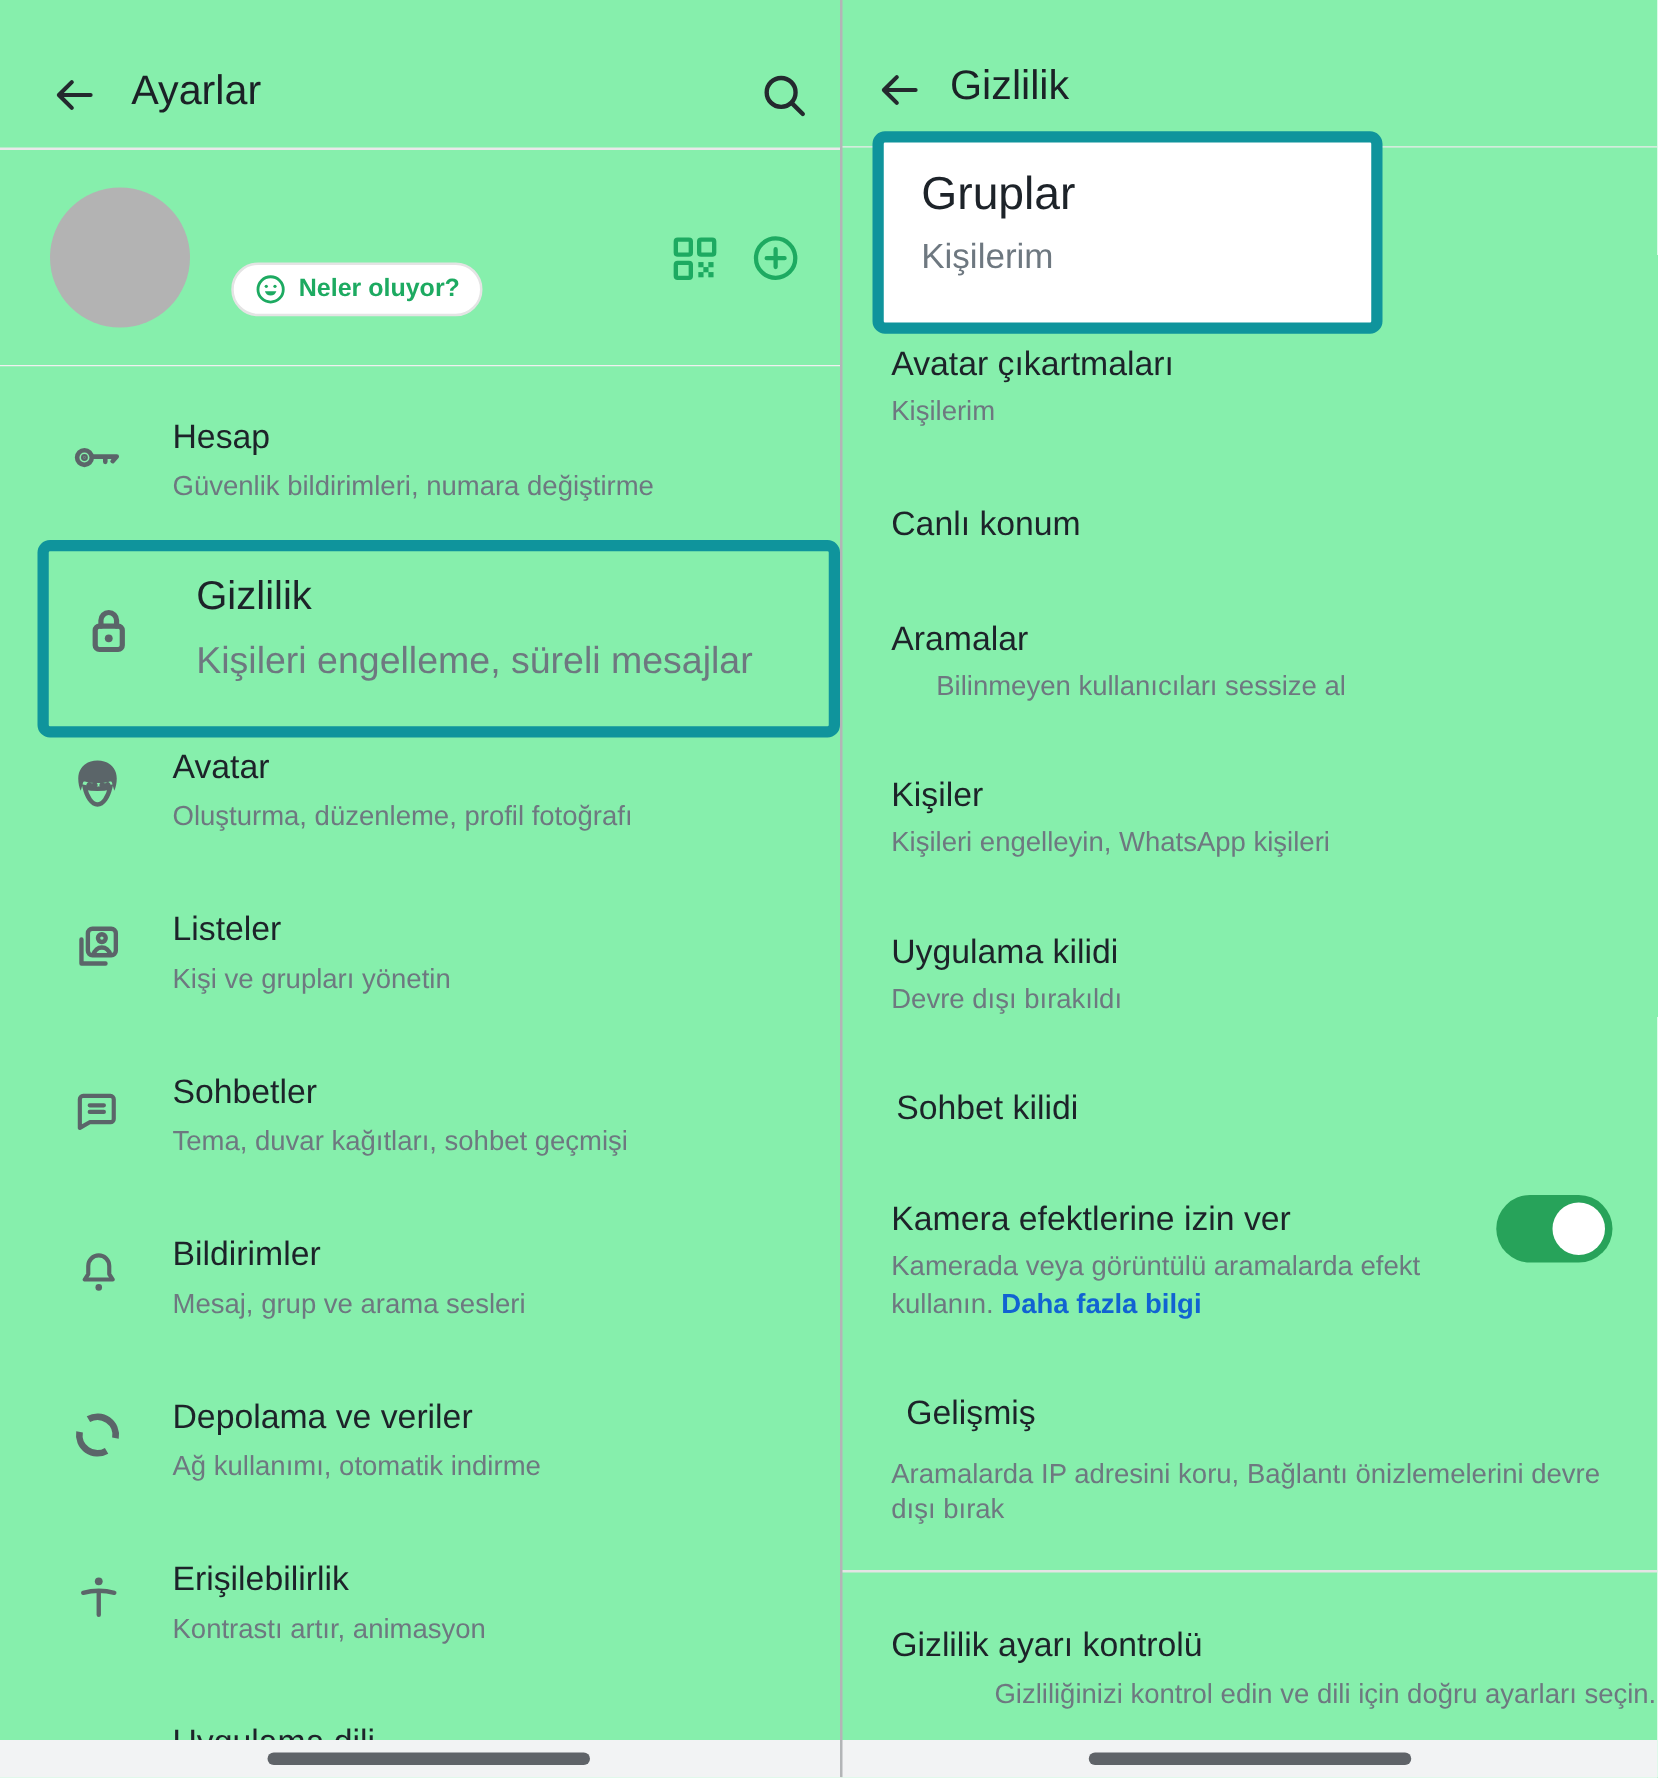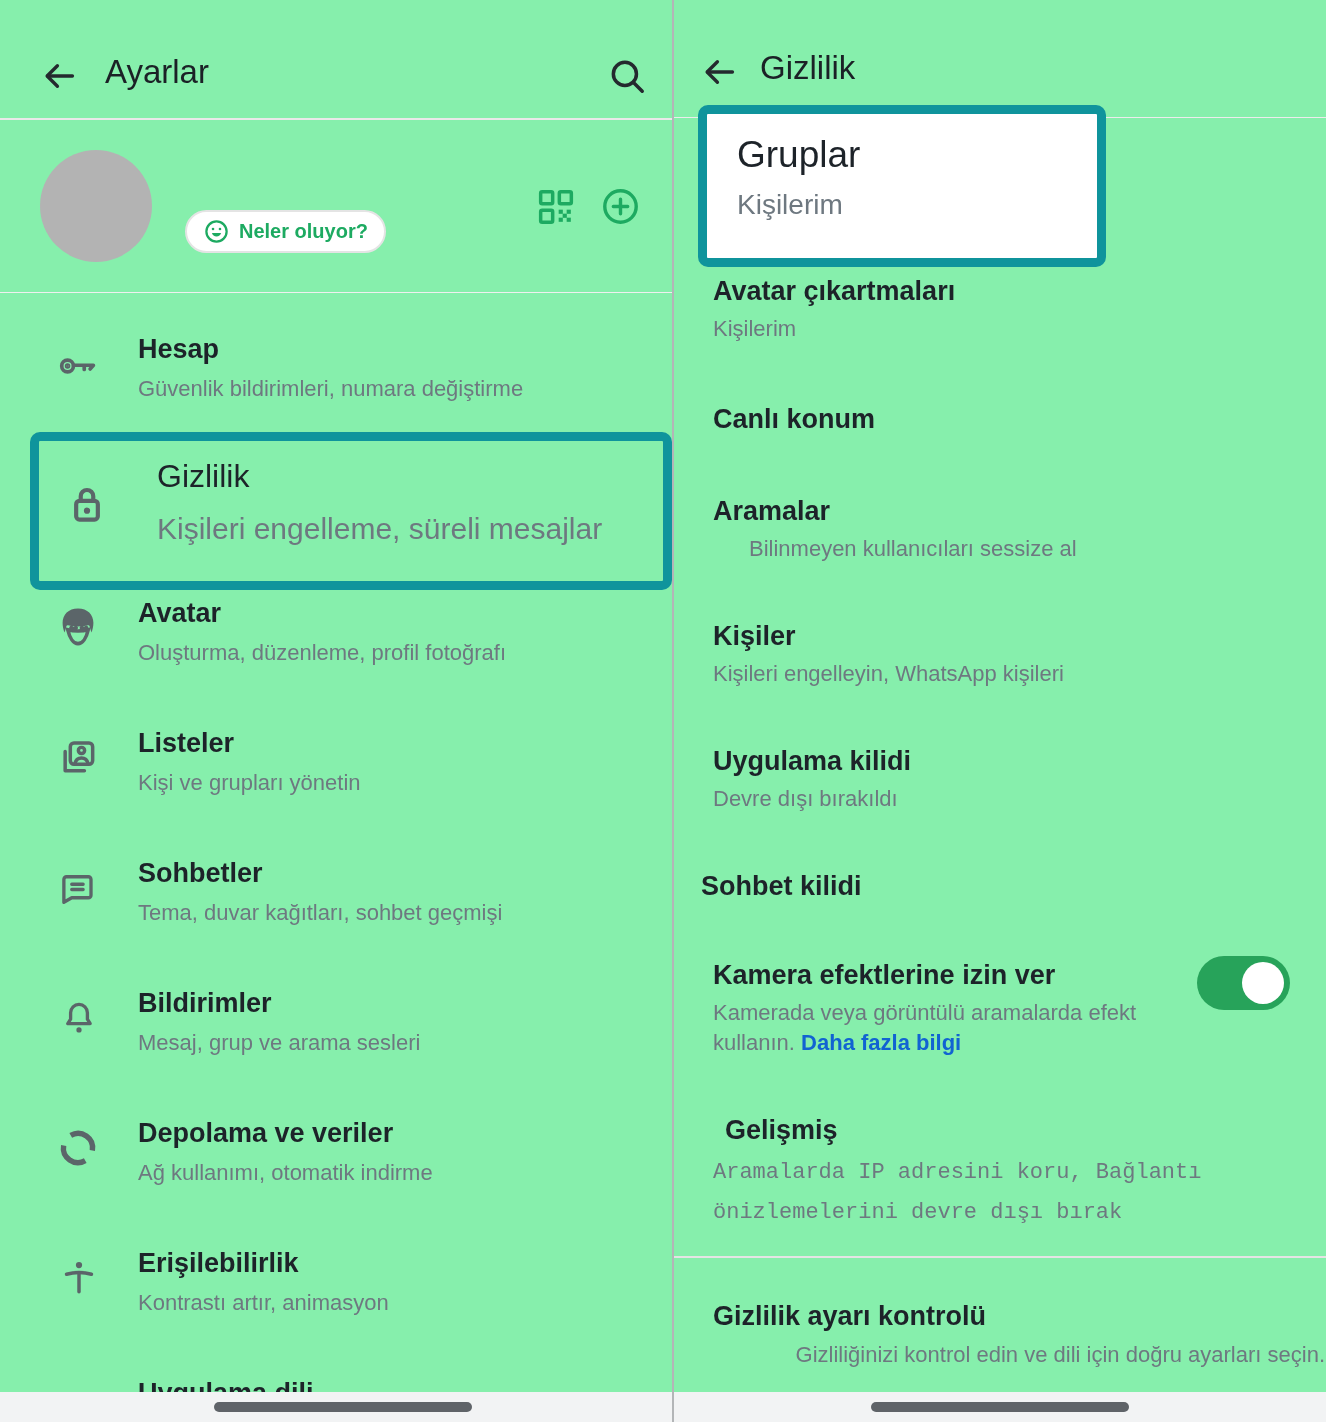--- a/index.html
+++ b/index.html
@@ -6,21 +6,21 @@
   .canvas{position:relative;width:1326px;height:1422px;background:#fff;overflow:hidden;
           font-family:"Liberation Sans","DejaVu Sans",sans-serif;color:#1d2329;}
   .abs{position:absolute;}
   .panel{position:absolute;top:0;height:1422px;background:#86efac;}
   .panel-divider{position:absolute;left:672px;top:0;width:2px;height:1422px;background:#b3b5b7;z-index:9;}
   .hline{position:absolute;left:0;width:100%;height:1px;background:#ececec;}
   .hdr-arrow{width:38px;height:38px;color:#24292e;}
   .hdr-title{font-size:33px;font-weight:500;color:#1b2126;white-space:nowrap;}
   .icn svg{width:100%;height:100%;display:block;}
   .row-icn{color:#5b6569;}
-  .t{font-size:27px;color:#1d2329;white-space:nowrap;font-weight:bold;}
+  .t{font-size:27px;color:#1d2329;white-space:nowrap;}
   .s{font-size:22px;color:#6e7880;white-space:nowrap;}
   .hl-box{border:9px solid #0f949c;border-radius:10px;box-sizing:border-box;background:transparent;pointer-events:none;z-index:4;}
   .avatar-circle{width:112px;height:112px;border-radius:50%;background:#b3b3b3;}
   .pill{display:inline-flex;align-items:center;gap:9px;height:43px;padding:0 16px;border:2px solid #e4e4e4;
         border-radius:24px;box-sizing:border-box;background:#fff;}
   .pill-txt{font-size:20px;font-weight:bold;color:#1daa61;white-space:nowrap;}
   .green{color:#1daa61;}
   .toggle{width:93px;height:54px;border-radius:27px;background:#27a35a;}
   .knob{position:absolute;top:6px;right:6px;width:42px;height:42px;border-radius:50%;background:#fff;}
   .wrap-s{font-size:22px;color:#6e7880;line-height:30px;white-space:normal;}
@@ -221,37 +221,37 @@
       <div class="abs t" style="left:40px;top:6px;">Kişiler</div>
       <div class="abs s" style="left:40px;top:46px;">Kişileri engelleyin, WhatsApp kişileri</div>
     </div>
 
     <div class="abs" style="left:0;top:740px;width:653px;height:84px;">
       <div class="abs t" style="left:40px;top:6px;">Uygulama kilidi</div>
       <div class="abs s" style="left:40px;top:46px;">Devre dışı bırakıldı</div>
     </div>
 
     <div class="abs" style="left:0;top:865px;width:653px;height:50px;">
-      <div class="abs t" style="left:28px;top:6px;">Sohbet kilidi</div>
+      <div class="abs t" style="left:44px;top:6px;">Sohbet kilidi</div>
     </div>
 
     <div class="abs" style="left:0;top:954px;width:653px;height:110px;">
       <div class="abs t" style="left:40px;top:6px;">Kamera efektlerine izin ver</div>
       <div class="abs wrap-s" style="left:40px;top:44px;width:470px;">
         <span>Kamerada veya görüntülü aramalarda efekt kullanın.</span>
         <a href="#" class="link">Daha fazla bilgi</a>
       </div>
       <div class="abs toggle" style="left:524px;top:2px;">
         <div class="knob"></div>
       </div>
     </div>
 
     <div class="abs" style="left:0;top:1109px;width:653px;height:110px;">
       <div class="abs t" style="left:40px;top:6px;margin-left:12px;">Gelişmiş</div>
-      <div class="abs wrap-s" style="left:40px;top:44px;width:600px;line-height:40px;font-family:Liberation Mono, monospace;">Aramalarda IP adresini koru, Bağlantı önizlemelerini devre dışı bırak</div>
+      <div class="abs wrap-s" style="left:40px;top:56px;width:600px;line-height:28px;">Aramalarda IP adresini koru, Bağlantı önizlemelerini devre dışı bırak</div>
     </div>
 
     <div class="hline" style="top:1256px;background:#e4e4e4;height:2px;"></div>
 
     <div class="abs" style="left:0;top:1295px;width:653px;height:120px;text-align:right;">
       <div class="abs t" style="left:40px;top:6px;">Gizlilik ayarı kontrolü</div>
       <div class="abs wrap-s" style="left:40px;top:44px;width:612px;line-height:31px;">Gizliliğinizi kontrol edin ve dili için doğru ayarları seçin.</div>
     </div>
   </div>
 

